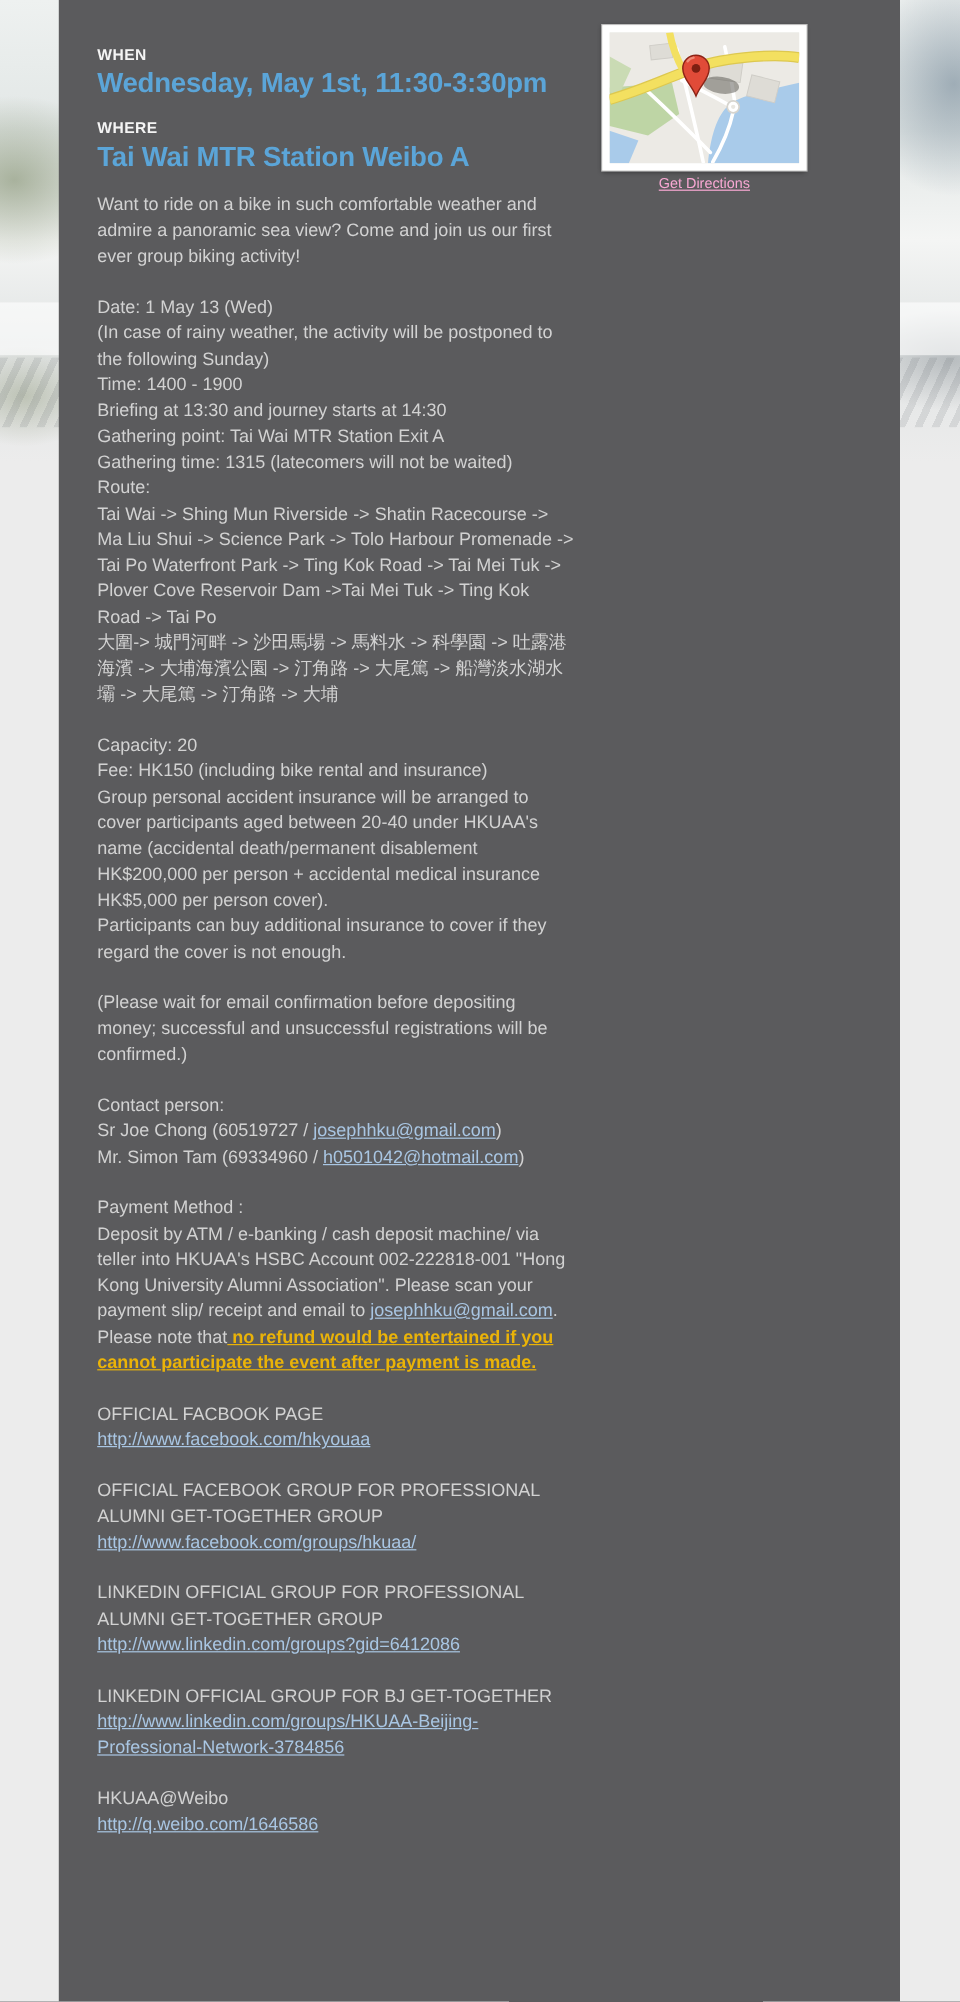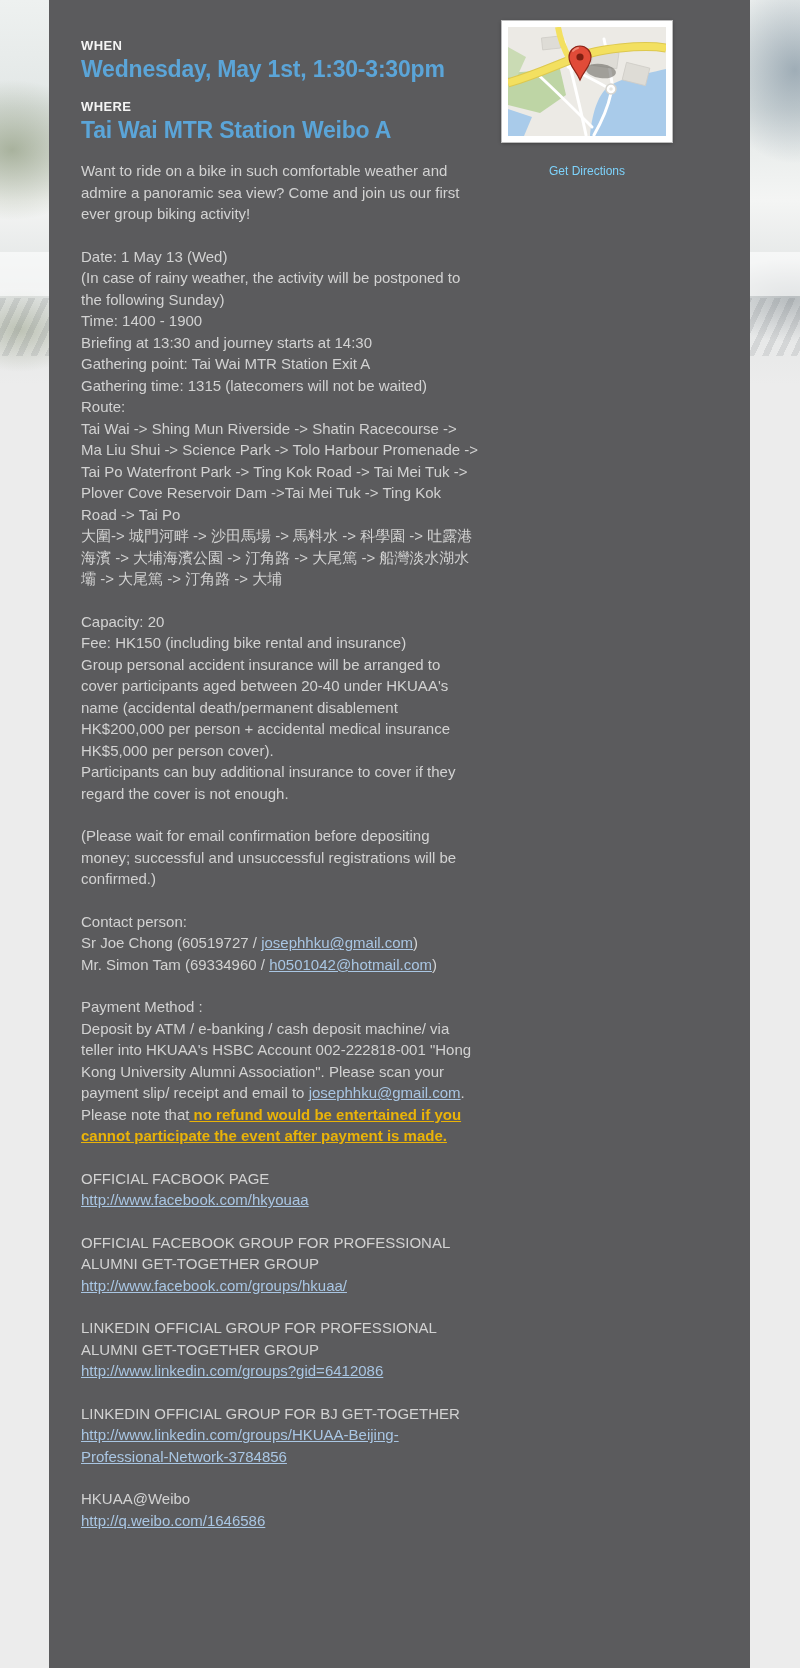--- a/index.html
+++ b/index.html
@@ -50,34 +50,34 @@
   #body-text a{color:#a9c6e3;text-decoration:underline;cursor:pointer;}
   .strong-u{font-weight:bold;text-decoration:underline;color:#eab308;}
   .side-col{position:absolute;top:21px;left:451px;width:174px;text-align:center;}
   .map-thumb{
     display:block;width:158px;height:109px;margin:0 auto;cursor:pointer;
     background:#eceae5;border:6px solid #ffffff;
     box-shadow:0 0 0 1px #bdbdbd, 0 1px 4px rgba(0,0,0,.45);
   }
   .map-thumb svg{display:block;}
   .get-directions{
-    display:inline-block;margin-top:22px;font-size:12px;color:#7dd3fc;
-    cursor:pointer;
+    display:inline-block;margin-top:4px;font-size:12px;color:#f9a8d4;
+    text-decoration:underline;cursor:pointer;
   }
 </style>
 </head>
 <body>
 
 <div class="bg-photo"></div>
 
 <div class="panel">
   <div class="content">
     <div class="main-col">
       <div class="section-label">WHEN</div>
-      <h1 class="headline">Wednesday, May 1st, 1:30-3:30pm</h1>
+      <h1 class="headline">Wednesday, May 1st, 11:30-3:30pm</h1>
       <div class="section-label">WHERE</div>
       <h1 class="headline">Tai Wai MTR Station Weibo A</h1>
       <div id="body-text">
           <p>Want to ride on a bike in such comfortable weather and admire a panoramic sea view? Come and join us our first ever group biking activity!</p>
           <p>Date: 1 May 13 (Wed)<br>(In case of rainy weather, the activity will be postponed to the following Sunday)<br>Time: 1400 - 1900<br>Briefing at 13:30 and journey starts at 14:30<br>Gathering point: Tai Wai MTR Station Exit A<br>Gathering time: 1315 (latecomers will not be waited)<br>Route:<br>Tai Wai -&gt; Shing Mun Riverside -&gt; Shatin Racecourse -&gt; Ma Liu Shui -&gt; Science Park -&gt; Tolo Harbour Promenade -&gt; Tai Po Waterfront Park -&gt; Ting Kok Road -&gt; Tai Mei Tuk -&gt; Plover Cove Reservoir Dam -&gt;Tai Mei Tuk -&gt; Ting Kok Road -&gt; Tai Po<br>大圍-&gt; 城門河畔 -&gt; 沙田馬場 -&gt; 馬料水 -&gt; 科學園 -&gt; 吐露港海濱 -&gt; 大埔海濱公園 -&gt; 汀角路 -&gt; 大尾篤 -&gt; 船灣淡水湖水壩 -&gt; 大尾篤 -&gt; 汀角路 -&gt; 大埔</p>
           <p>Capacity: 20<br>Fee: HK150 (including bike rental and insurance)<br>Group personal accident insurance will be arranged to cover participants aged between 20-40 under HKUAA's name (accidental death/permanent disablement HK$200,000 per person + accidental medical insurance HK$5,000 per person cover).<br>Participants can buy additional insurance to cover if they regard the cover is not enough.</p>
           <p>(Please wait for email confirmation before depositing money; successful and unsuccessful registrations will be confirmed.)</p>
           <p>Contact person:<br>Sr Joe Chong (60519727 / <a href="#">josephhku@gmail.com</a>)<br>Mr. Simon Tam (69334960 / <a href="#">h0501042@hotmail.com</a>)</p>
           <p>Payment Method :<br>Deposit by ATM / e-banking / cash deposit machine/ via teller into HKUAA's HSBC Account 002-222818-001 "Hong Kong University Alumni Association". Please scan your payment slip/ receipt and email to <a href="#">josephhku@gmail.com</a>. Please note that<span class="strong-u"> no refund would be entertained if you cannot participate the event after payment is made.</span></p>
           <p class="spacer"></p>

